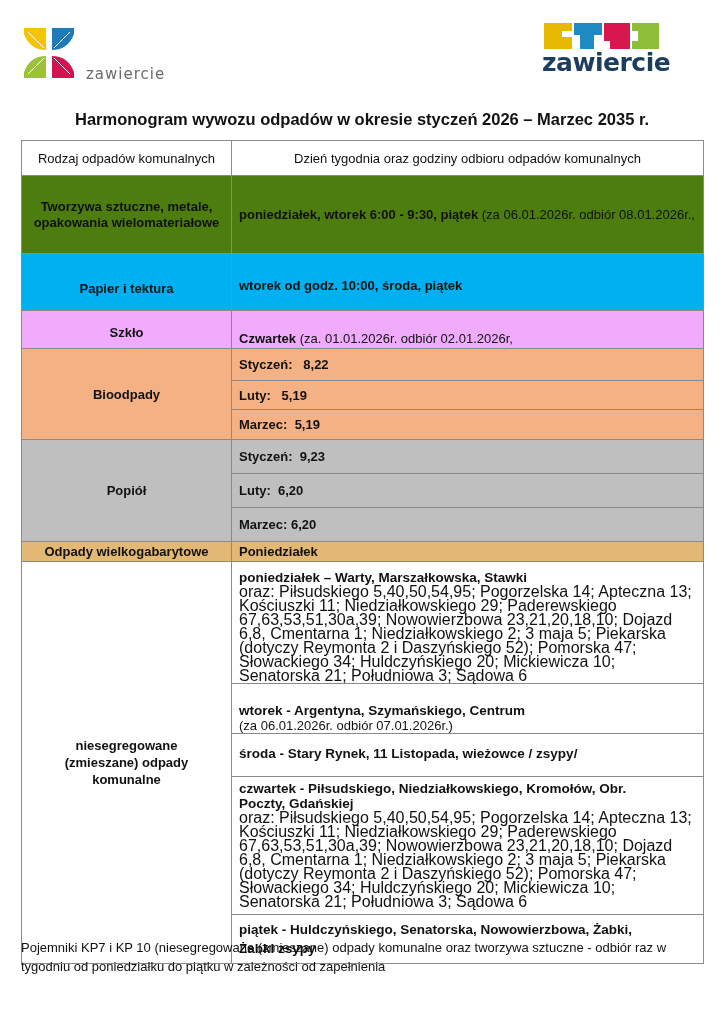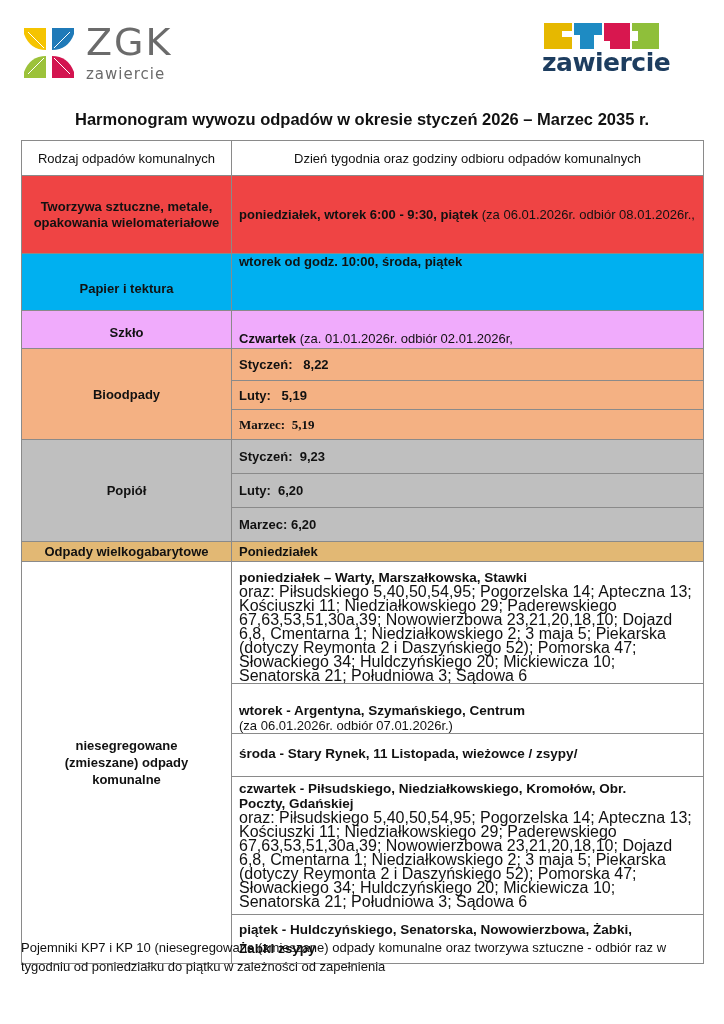--- a/index.html
+++ b/index.html
@@ -29,21 +29,20 @@
   <svg class="leaves" viewBox="0 0 54 54">
     <path d="M2 2 L24 2 L24 24 Q8 24 2 8 Z" fill="#f5c400"></path>
     <path d="M52 2 L30 2 L30 24 Q46 24 52 8 Z" fill="#1f7ab8"></path>
     <path d="M2 52 L24 52 L24 30 Q8 30 2 46 Z" fill="#9cc23a"></path>
     <path d="M52 52 L30 52 L30 30 Q46 30 52 46 Z" fill="#d3144f"></path>
     <line x1="6" y1="6" x2="22" y2="22" stroke="#fff" stroke-width="1"></line>
     <line x1="48" y1="6" x2="32" y2="22" stroke="#fff" stroke-width="1"></line>
     <line x1="6" y1="48" x2="22" y2="32" stroke="#fff" stroke-width="1"></line>
     <line x1="48" y1="48" x2="32" y2="32" stroke="#fff" stroke-width="1"></line>
   </svg>
-  <div class="zgk-text">ZGK</div>
   <div class="zgk-sub">zawiercie</div>
 </div>
 
 <div class="logo-zaw">
   <svg class="blocks" viewBox="0 0 115 26">
     <path d="M0 0 H28 V8 H18 V14 H28 V26 H0 Z" fill="#e6b800"></path>
     <path d="M30 0 H58 V12 H50 V26 H36 V12 H30 Z" fill="#1e8bc3"></path>
     <path d="M60 0 H86 V26 H66 V18 H60 Z" fill="#d8174f"></path>
     <path d="M88 0 H115 V26 H88 V18 H94 V8 H88 Z" fill="#8fbf3a"></path>
   </svg>
@@ -52,44 +51,44 @@
 
 <div class="title">Harmonogram wywozu odpadów w okresie styczeń 2026 – Marzec 2035 r.</div>
 
 <table class="sched">
   <tbody>
       <tr style="height:35px;">
     <td class="lc hdr" style="font-weight:normal;line-height:15px;">Rodzaj odpadów komunalnych</td>
     <td class="hdr" style="text-align:center;margin-top:20px;">Dzień tygodnia oraz godziny odbioru odpadów komunalnych</td>
   </tr>
 
-  <tr style="height:78px;background:#ef4444;">
+  <tr style="height:78px;background:#4d7c0f;">
     <td class="lc" style="line-height:16px;">Tworzywa sztuczne, metale, opakowania wielomateriałowe</td>
     <td style="line-height:17px;"><span class="b">poniedziałek, wtorek 6:00 - 9:30, piątek</span><span class="n"> (za 06.01.2026r. odbiór 08.01.2026r.,</span></td>
   </tr>
 
   <tr style="height:57px;background:#00b0f0;">
     <td class="lc" style="padding-top:12px;">Papier i tektura</td>
-    <td style="vertical-align:top;padding-top:0;margin-left:9px;"><span class="b">wtorek od godz. 10:00, środa, piątek</span></td>
+    <td style="vertical-align:top;padding-top:24px;margin-left:9px;"><span class="b">wtorek od godz. 10:00, środa, piątek</span></td>
   </tr>
 
   <tr style="height:38px;background:#f0abfc;">
     <td class="lc" style="padding-top:6px;">Szkło</td>
     <td style="vertical-align:top;padding-top:20px;"><span class="b">Czwartek</span><span class="n"> (za. 01.01.2026r. odbiór 02.01.2026r,</span></td>
   </tr>
 
   <tr style="height:32px;background:#f4b183;">
     <td class="lc" rowspan="3">Bioodpady</td>
     <td class="b" style="white-space:pre;">Styczeń:   8,22</td>
   </tr>
   <tr style="height:29px;background:#f4b183;">
     <td class="b" style="white-space:pre;">Luty:   5,19</td>
   </tr>
   <tr style="height:30px;background:#f4b183;">
-    <td class="b" style="white-space:pre;font-family:Liberation Serif, serif;">Marzec:  5,19</td>
+    <td class="b" style="white-space:pre;">Marzec:  5,19</td>
   </tr>
 
   <tr style="height:34px;background:#bfbfbf;">
     <td class="lc" rowspan="3">Popiół</td>
     <td class="b" style="white-space:pre;">Styczeń:  9,23</td>
   </tr>
   <tr style="height:34px;background:#bfbfbf;">
     <td class="b" style="white-space:pre;">Luty:  6,20</td>
   </tr>
   <tr style="height:34px;background:#bfbfbf;">

